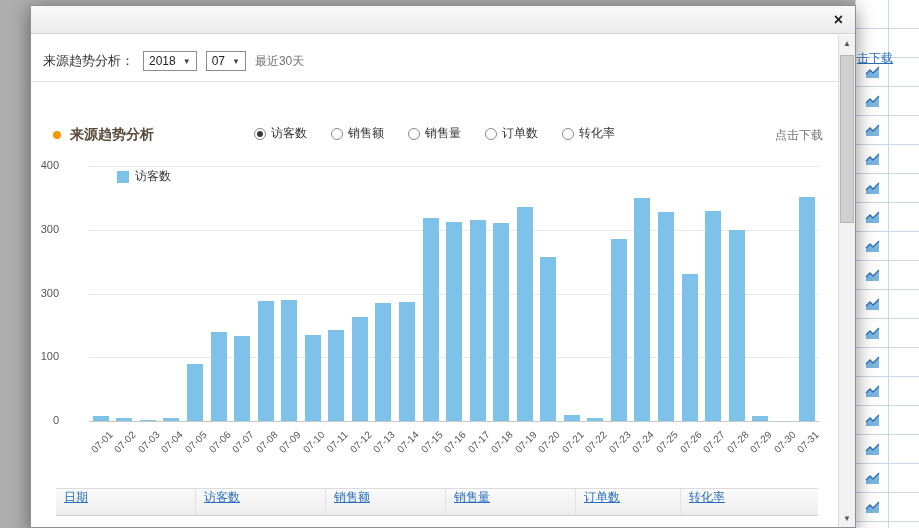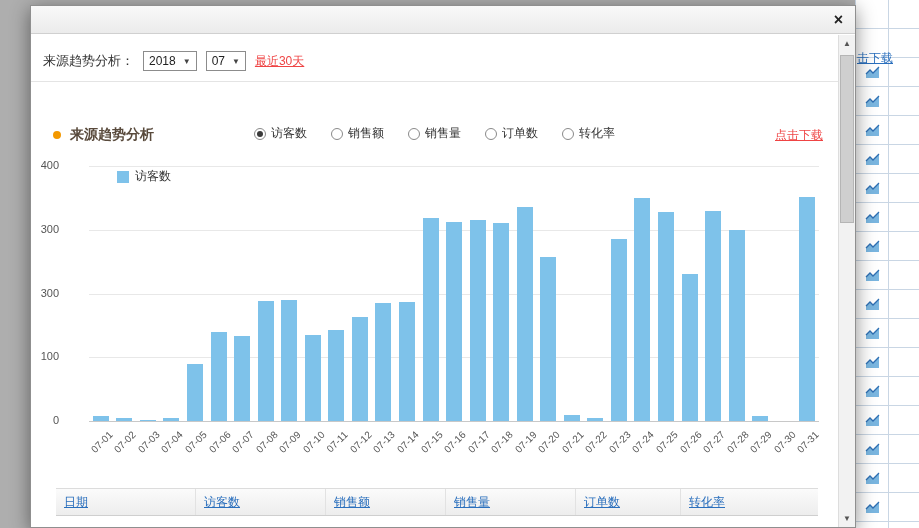--- a/index.html
+++ b/index.html
@@ -17,21 +17,21 @@
   
   .modal { position: absolute; left: 30px; top: 5px; width: 826px; height: 523px; background: #fff; border: 1px solid #8f8f8f; box-shadow: 0 4px 18px rgba(0,0,0,0.45); }
   .titlebar { height: 28px; background: linear-gradient(#f9f9f9, #ebebeb); border-bottom: 1px solid #d0d0d0; display: flex; align-items: center; padding: 0 12px; }
   .title { font-size: 13px; font-weight: bold; color: #333; }
   .close { margin-left: auto; font-size: 16px; font-weight: bold; color: #222; cursor: pointer; line-height: 1; }
   .mbody { position: absolute; top: 29px; left: 0; right: 0; bottom: 0; background: #fff; }
 
   .picker-row { position: absolute; top: 14px; left: 12px; height: 24px; display: flex; align-items: center; gap: 9px; font-size: 13px; color: #333; }
   .select-box { display: inline-flex; align-items: center; gap: 7px; border: 1px solid #8c8c8c; background: #fff; padding: 2px 5px; font-size: 12px; color: #222; cursor: default; }
   .select-box .arr { font-size: 8px; color: #444; }
-  .link { color: #ef4444; text-decoration: underline; font-size: 12px; cursor: pointer; }
+  .link { color: #737373; font-size: 12px; cursor: pointer; }
 
   .divider { position: absolute; top: 46px; left: 0; right: 17px; border-bottom: 1px solid #e4e4e4; }
 
   .section-row { position: absolute; top: 55px; left: 22px; right: 32px; display: flex; align-items: center; margin-top: 36px; }
   .ring { width: 7px; height: 7px; border: 4px solid #f39800; border-radius: 50%; margin-right: 9px; background: #fff; }
   .section-title { font-size: 14px; font-weight: bold; color: #594a3c; }
   .section-row .link { margin-left: auto; }
 
   .radio-row { position: absolute; top: 90px; left: 0; right: 17px; display: flex; justify-content: center; gap: 24px; font-size: 12px; color: #333; }
   .radio-opt { display: flex; align-items: center; cursor: pointer; }
@@ -42,21 +42,21 @@
   .plot { position: absolute; left: 58px; top: 19px; width: 730px; height: 255px; }
   .gl { position: absolute; left: 0; right: 0; height: 1px; background: #e8e8e8; }
   .gl0 { background: #c8c8c8; }
   .bar { position: absolute; bottom: 0; }
   .ylab { position: absolute; left: 0; width: 28px; text-align: right; font-size: 11px; color: #555; }
   .xl { position: absolute; font-size: 10px; color: #555; white-space: nowrap; transform: translateX(-100%) rotate(-45deg); transform-origin: 100% 0; }
   .legend { position: absolute; left: 28px; top: 2px; display: flex; align-items: center; gap: 6px; font-size: 12px; color: #333; }
   .swatch { width: 12px; height: 12px; display: inline-block; }
 
   .data-table { position: absolute; left: 25px; top: 453px; width: 762px; height: 28px; display: flex; align-items: stretch; background: linear-gradient(#fbfbfb, #ededed); border-top: 1px solid #dcdcdc; border-bottom: 1px solid #cfcfcf; }
-  .th { display: flex; align-items: center; padding-left: 8px; border-right: 1px solid #e2e2e2; }
+  .th { display: flex; padding-left: 8px; border-right: 1px solid #e2e2e2; }
   .th:last-child { border-right: none; }
   .th span { color: #2a6fbd; text-decoration: underline; font-size: 12px; cursor: pointer; }
   .th:nth-child(1) { width: 140px; }
   .th:nth-child(2) { width: 130px; }
   .th:nth-child(3) { width: 120px; }
   .th:nth-child(4) { width: 130px; }
   .th:nth-child(5) { width: 105px; }
   .th:nth-child(6) { flex: 1; }
 
   .sb { position: absolute; top: 29px; right: 0; bottom: 0; width: 17px; background: #f2f2f2; border-left: 1px solid #ddd; }

